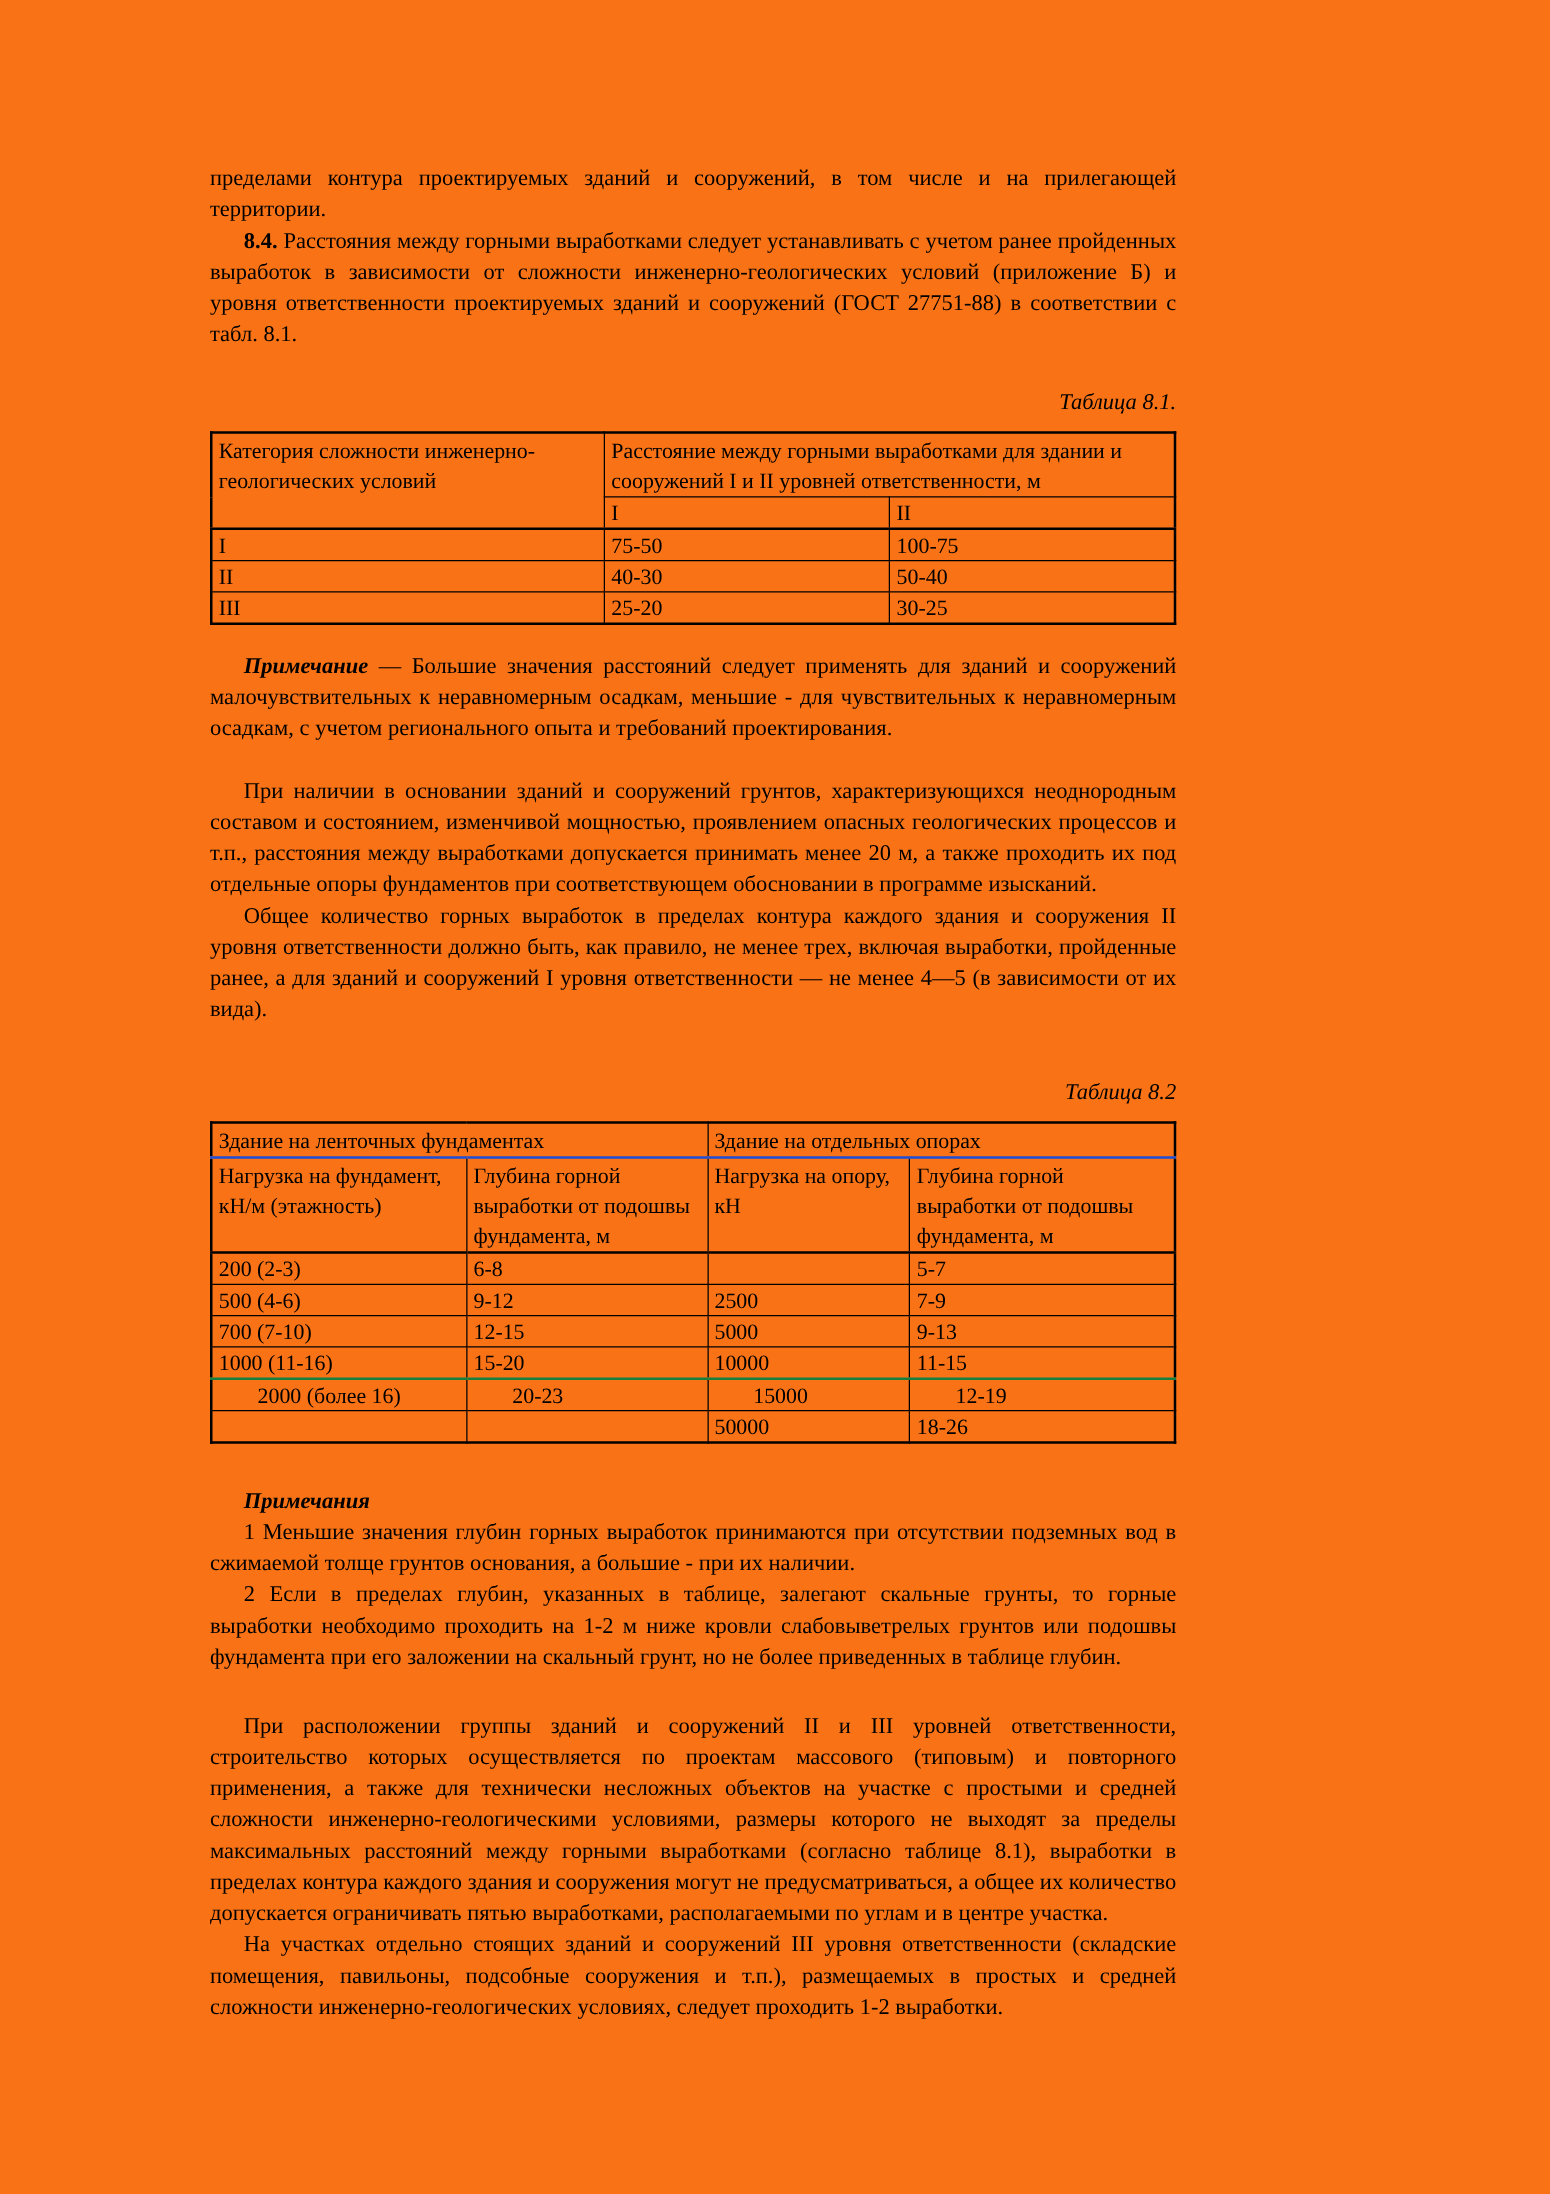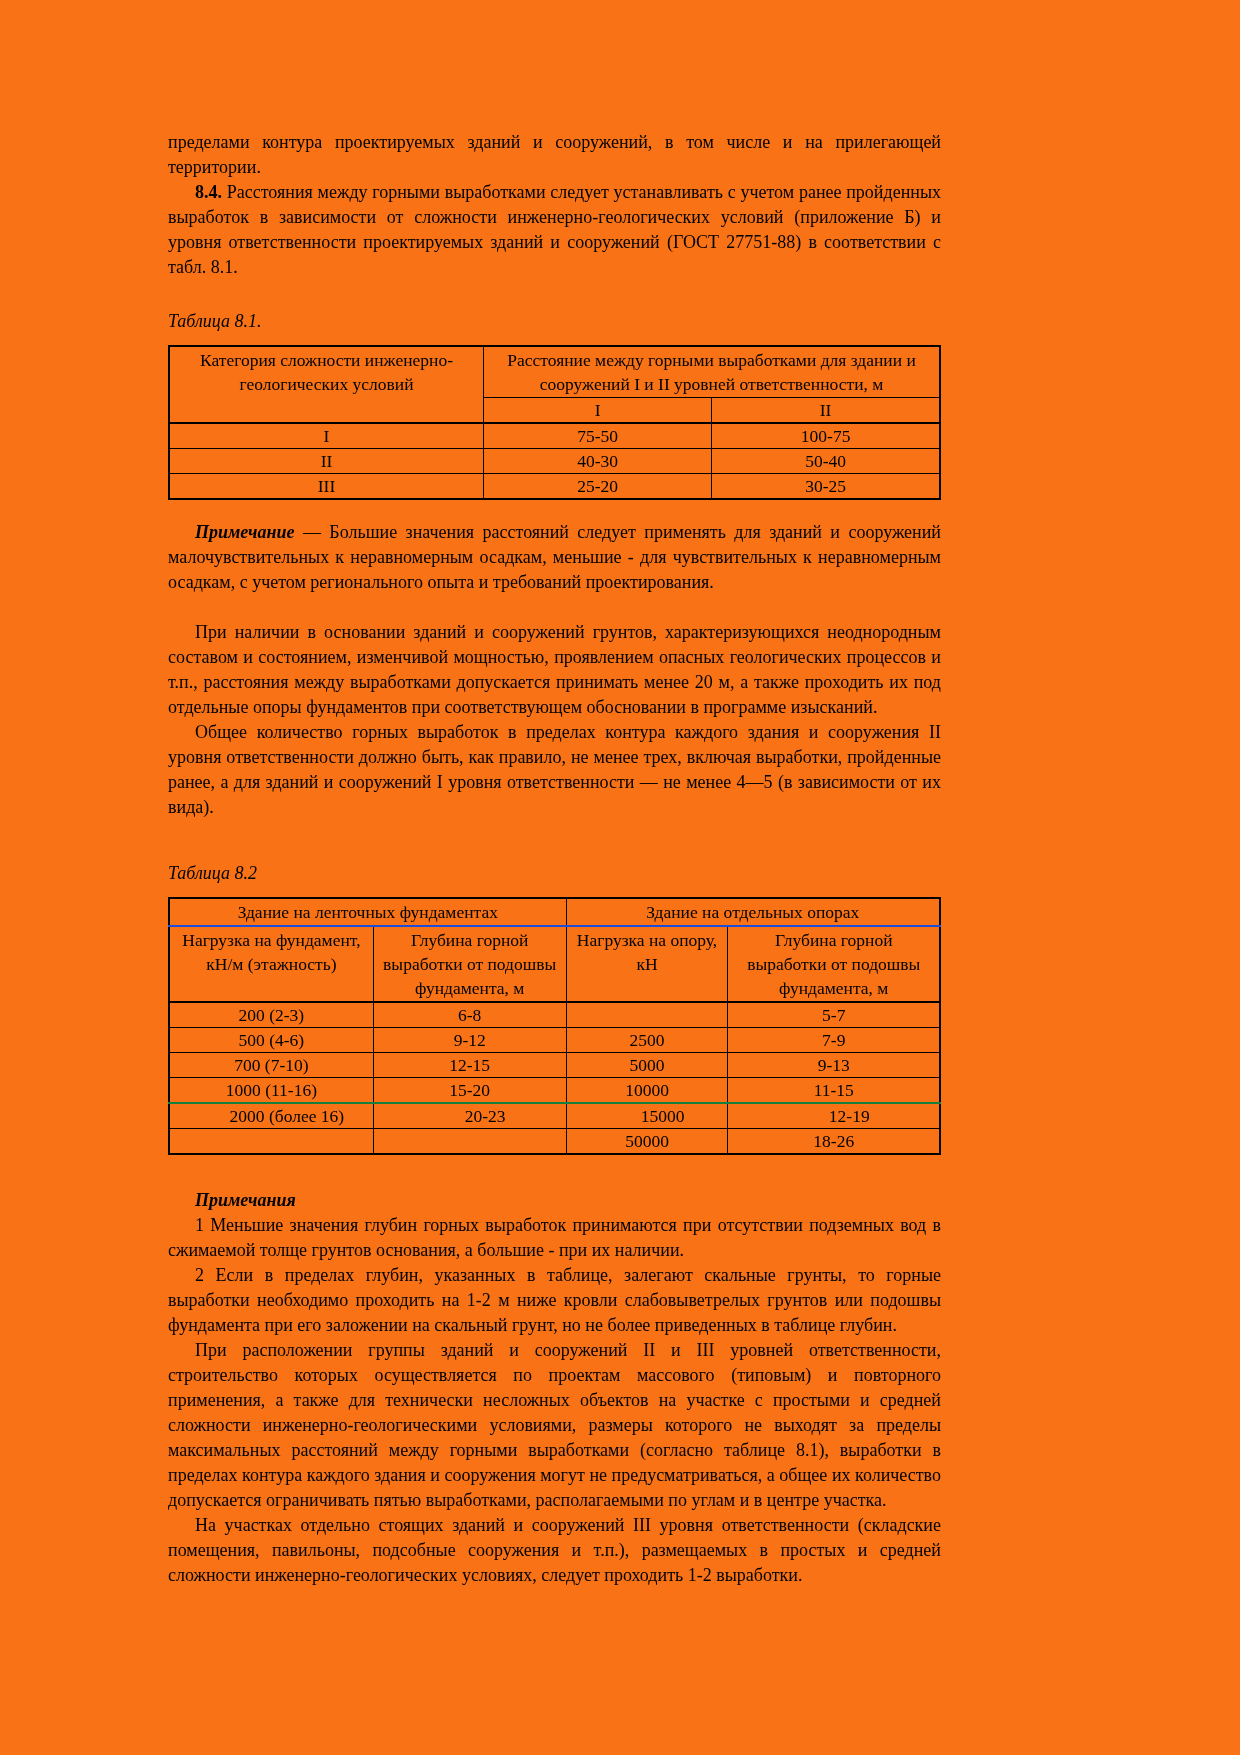--- a/index.html
+++ b/index.html
@@ -27,49 +27,49 @@
     font-size: 18px;
     line-height: 25px;
     text-align: justify;
   }
   .indent { text-indent: 27px; }
   .lead-bold { font-weight: bold; }
   .lead-bolditalic { font-weight: bold; font-style: italic; }
   .caption {
     font-size: 18px;
     font-style: italic;
-    text-align: left;
+    text-align: right;
     line-height: 22px;
   }
   .caption-81 { margin: 30px 0 13px 0; }
   .caption-82 { margin: 42px 0 13px 0; }
   table {
     border-collapse: collapse;
     width: 100%;
     table-layout: fixed;
   }
   td {
     border: 1px solid #000;
     font-size: 17.5px;
     line-height: 22px;
-    text-align: center;
+    text-align: left;
     vertical-align: top;
     padding: 1px 5px;
     overflow: hidden;
   }
   .t81, .t82 { border: 2px solid #000; }
   .t81 td.hdr { line-height: 24px; }
   .t81 tr.first-data td { border-top: 2px solid #000; }
   .t82 tr.thick-top td { border-top: 2px solid #15803d; padding-left: 36px; }
   .t82 tr.cols-row td { border-top: 2px solid #1d4ed8; border-bottom: 2px solid #000; line-height: 24px; }
   .t82 td.group { line-height: 24px; }
   .note-block { margin-top: 20px; }
   .para-block { margin-top: 25px; }
   .notes2-block { margin-top: 33px; }
-  .body2-block { }
+  .body2-block { margin-top: 30px; }
   .data-row td { height: 22px; }
 </style>
 </head>
 <body>
 
 <div class="page">
   <div class="content">
 
     <p>пределами контура проектируемых зданий и сооружений, в том числе и на прилегающей территории.</p>
 

